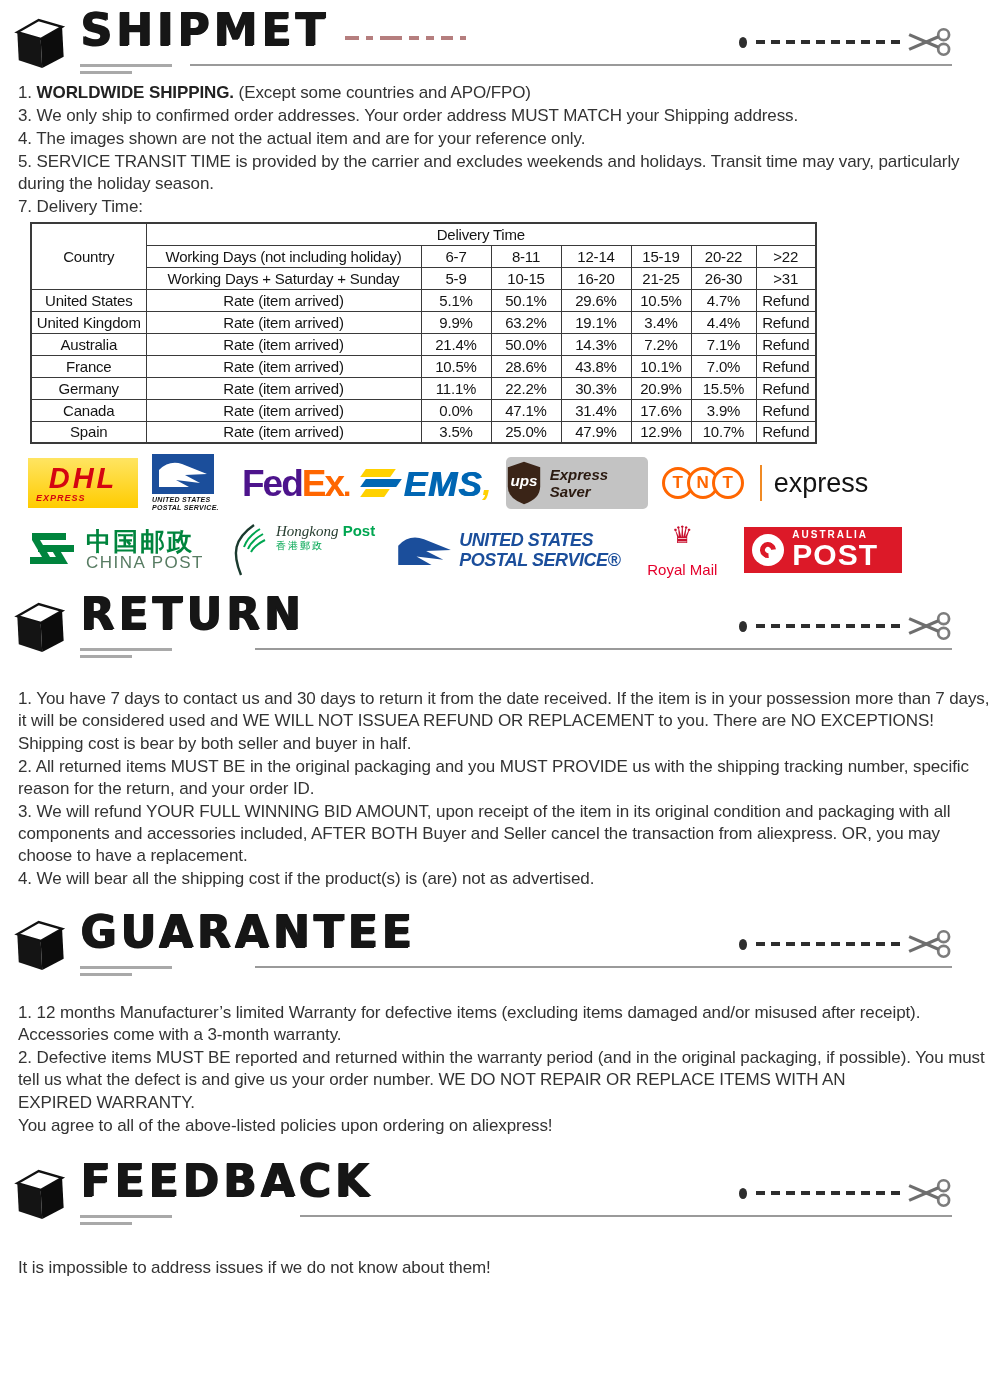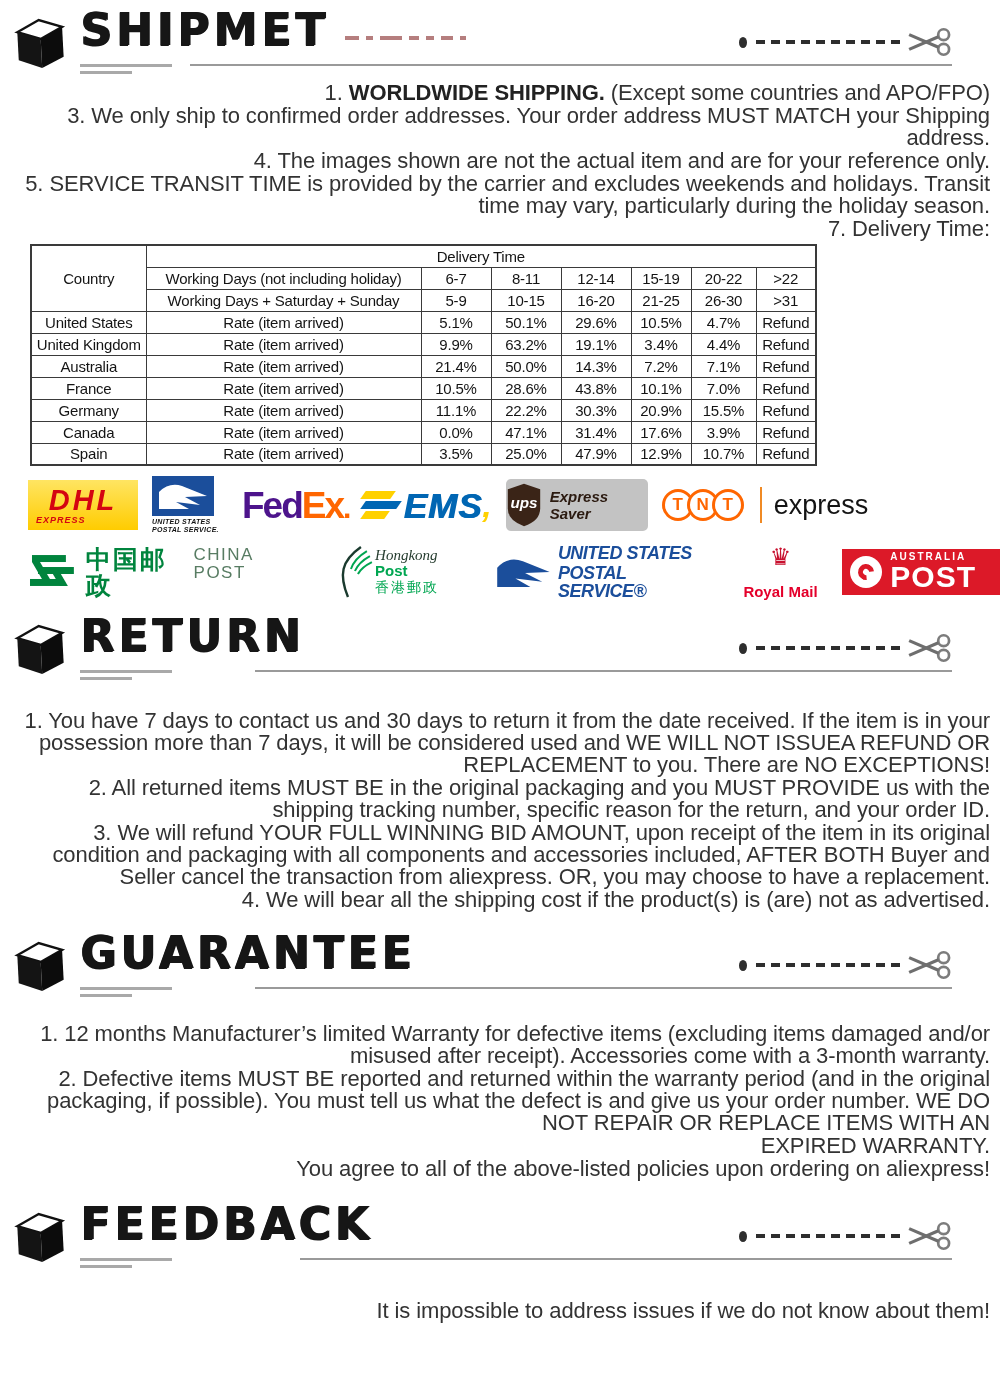--- a/index.html
+++ b/index.html
@@ -21,21 +21,21 @@
   .under-lines .ul1 { width:92px; height:3px; background:#a9a9a9; }
   .under-lines .ul2 { width:52px; height:3px; background:#a9a9a9; margin-top:4px; }
   .title-rule { position:absolute; left:190px; right:48px; bottom:10px; height:2px; background:#9a9a9a; }
   .cut-line { position:absolute; right:48px; top:18px; display:flex; align-items:center; background:#fff; padding-left:6px; }
   .cut-dot { width:8px; height:11px; background:#2e2e2e; border-radius:50%; margin-right:9px; }
   .cut-dashes { width:150px; height:4px; background:repeating-linear-gradient(90deg,#2e2e2e 0 9px,transparent 9px 15px); }
   .red-marks { position:absolute; left:345px; top:28px; display:flex; gap:7px; opacity:.55; filter:blur(.4px); }
   .red-marks i { display:block; height:4px; background:#7a1616; }
   
   .para { margin:6px 14px 0 18px; width:972px; }
-  .para p { margin:1px 0; font-size:22px; line-height:22px; color:#333; letter-spacing:-0.1px;text-align:right; }
+  .para p { margin:1px 0; font-size:17px; line-height:22px; color:#333; letter-spacing:-0.1px; }
   .para .b { font-weight:bold; color:#222; }
   
   table.delivery { border-collapse:collapse; margin:4px 0 0 30px; border:2px solid #3a3a3a; }
   table.delivery td, table.delivery th {
     border:1px solid #3a3a3a; font-weight:400; font-size:15px; letter-spacing:-0.2px;
     text-align:center; padding:0 3px; height:22px; color:#141414; white-space:nowrap;
   }
   
   .logo-row { display:flex; align-items:center; margin-left:28px; }
   .logo-row1 { margin-top:10px; height:58px; gap:14px; }
@@ -55,35 +55,35 @@
   .ems-word { color:#0066b3; font-style:italic; font-weight:900; font-size:35px; letter-spacing:1px; line-height:1; text-shadow:1px 0 0 #0066b3; }
   .ems-comma { color:#ffd100; font-weight:900; font-size:34px; font-style:italic; }
   .ups { width:142px; height:52px; background:#c3c3c3; border-radius:5px; display:flex; align-items:center; justify-content:center; gap:8px; }
   .ups-sub { color:#2b1a10; font-weight:700; font-style:italic; font-size:15px; }
   .tnt { display:flex; align-items:center; }
   .tnt .ring { width:32px; height:32px; border:3px solid #f60; border-radius:50%; background:#fff; display:flex; align-items:center; justify-content:center; color:#f60; font-weight:900; font-size:17px; }
   .tnt .ring + .ring { margin-left:-7px; }
   .tnt-divider { width:2px; height:36px; background:#f08a24; margin:0 12px 0 16px; }
   .tnt-express { color:#141414; font-size:27px; font-weight:500; letter-spacing:0; }
   .china-post { display:flex; align-items:center; gap:8px; }
-  .cp-text { display:flex; flex-direction:row; line-height:1.05; }
+  .cp-text { display:flex; flex-direction:column; line-height:1.05; }
   .cp-cn { color:#00843d; font-size:25px; font-weight:700; letter-spacing:2px; }
   .cp-en { color:#587c63; font-size:17px; letter-spacing:1.5px; }
-  .hk-post { display:flex; align-items:flex-end; gap:2px; }
+  .hk-post { display:flex; gap:10px; }
   .hk-text { display:flex; flex-direction:column; line-height:1.1; padding-bottom:4px; }
   .hk-line1 { font-size:15px; }
   .hk-name { font-family:"Liberation Serif", serif; font-style:italic; color:#253c2e; }
   .hk-postword { color:#00a651; font-weight:800; }
-  .hk-cn { color:#00a651; font-size:14px; letter-spacing:2px; }
+  .hk-cn { color:#00a651; font-size:10px; letter-spacing:2px; }
   .usps-full { display:flex; align-items:center; gap:6px; }
   .usps-full-text { display:flex; flex-direction:column; line-height:1; gap:2px; }
   .usps-full-text span { color:#1b4e9b; font-weight:800; font-style:italic; font-size:18px; letter-spacing:-0.5px; }
   .royal-mail { display:flex; flex-direction:column; align-items:center; width:84px; }
   .crown { color:#c8102e; font-size:24px; line-height:1; }
-  .rm-name { color:#e4002b; font-weight:700; font-size:15px; margin-top:14px; white-space:nowrap; }
+  .rm-name { color:#e4002b; font-weight:400; font-size:15px; margin-top:14px; white-space:nowrap; }
   .aus-post { width:158px; height:46px; background:#dc1928; display:flex; align-items:center; padding:0 8px; gap:8px; }
   .ap-ball { width:32px; height:32px; background:#fff; border-radius:50%; display:flex; align-items:center; justify-content:center; }
   .ap-swirl { width:16px; height:16px; border:5px solid #dc1928; border-right-color:transparent; border-radius:50%; transform:rotate(40deg); }
   .ap-text { display:flex; flex-direction:column; line-height:1; }
   .ap-top { color:#fff; font-size:10px; font-weight:700; letter-spacing:2px; }
   .ap-name { color:#fff; font-weight:900; font-size:30px; letter-spacing:1px; }
 </style>
 </head>
 <body>
 
@@ -354,20 +354,21 @@
         <circle cx="36" cy="8" r="5.2" fill="none" stroke="#7c7c7c" stroke-width="2.6"></circle>
         <circle cx="36" cy="22" r="5.2" fill="none" stroke="#7c7c7c" stroke-width="2.6"></circle>
         <line x1="31" y1="10" x2="3" y2="22" stroke="#6e6e6e" stroke-width="3"></line>
         <line x1="31" y1="20" x2="3" y2="8" stroke="#6e6e6e" stroke-width="3"></line>
       </svg>
   </div>
 </div>
 
 <div class="para" style="margin-top:28px;">
   <p>1. You have 7 days to contact us and 30 days to return it from the date received. If the item is in your possession more than 7 days, it will be considered used and WE WILL NOT ISSUEA REFUND OR REPLACEMENT to you. There are NO EXCEPTIONS!</p>
+  <p>Shipping cost is bear by both seller and buyer in half.</p>
   <p>2. All returned items MUST BE in the original packaging and you MUST PROVIDE us with the shipping tracking number, specific reason for the return, and your order ID.</p>
   <p>3. We will refund YOUR FULL WINNING BID AMOUNT, upon receipt of the item in its original condition and packaging with all components and accessories included, AFTER BOTH Buyer and Seller cancel the transaction from aliexpress. OR, you may choose to have a replacement.</p>
   <p>4. We will bear all the shipping cost if the product(s) is (are) not as advertised.</p>
 </div>
 
 <div class="sec-header" style="margin-top:20px;">
   <div class="box-icon">
     <svg width="56" height="58" viewBox="0 0 54 58">
         <polygon points="5,17 27,6 50,14 28,25" fill="#ffffff" stroke="#111" stroke-width="2.4"></polygon>
         <polygon points="5,17 28,25 28,54 5,45" fill="#141414"></polygon>

